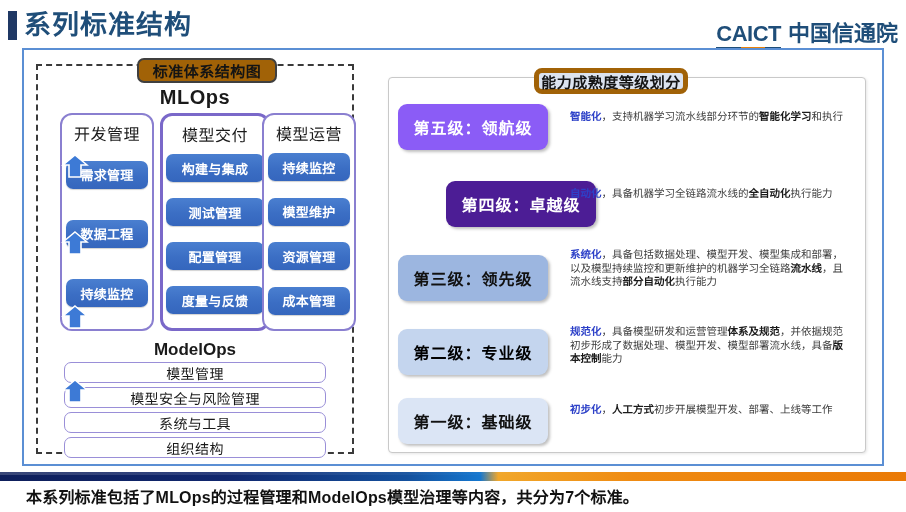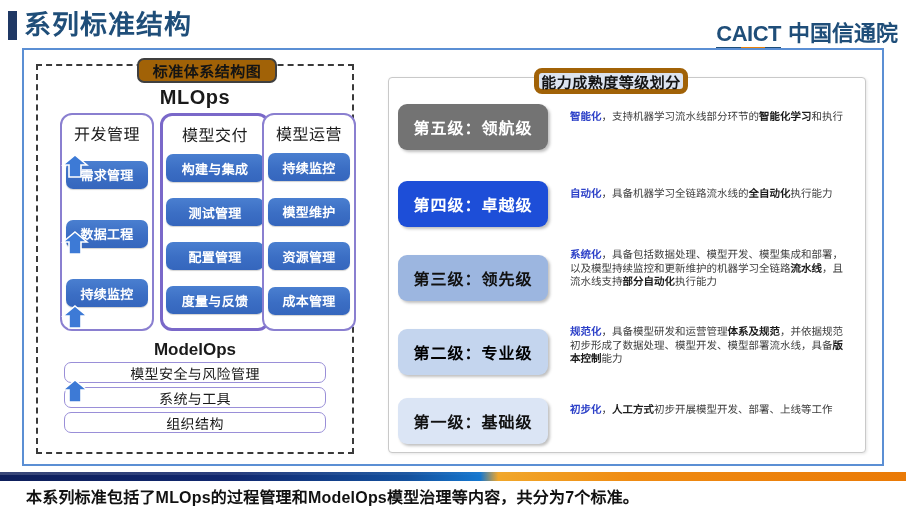--- a/index.html
+++ b/index.html
@@ -324,40 +324,41 @@
   <div class="mlops-items">
     <div class="mlops-chip">持续监控</div>
     <div class="mlops-chip">模型维护</div>
     <div class="mlops-chip">资源管理</div>
     <div class="mlops-chip">成本管理</div>
   </div>
 </div>
 
 <div id="modelops-label">ModelOps</div>
 <div id="modelops-list">
+  <div class="modelops-row">模型管理</div>
   <div class="modelops-row">模型安全与风险管理</div>
   <div class="modelops-row">系统与工具</div>
   <div class="modelops-row">组织结构</div>
 </div>
 
 <div id="right-panel"></div>
 <div id="right-panel-badge">能力成熟度等级划分</div>
 
 <div class="level-row" style="top:104px;">
-  <div class="level-box" id="lv5-box" style="background: #737373; color: rgb(255, 255, 255);">第五级：领航级</div>
+  <div class="level-box" id="lv5-box" style="background: #8b5cf6; color: rgb(255, 255, 255);">第五级：领航级</div>
   <div class="level-desc" style="top:6px;">
     <span class="kw">智能化</span><span>，支持机器学习流水线部分环节的</span><span class="bk">智能化学习</span><span>和执行</span>
   </div>
 </div>
 <svg class="arrow-up" style="top:154px;" viewBox="0 0 28 24">
   <polygon id="ar1" points="14,1 26,11 20,11 20,23 8,23 8,11 2,11" stroke="#ffffff" stroke-width="1.6" fill="#3d7ad6"></polygon>
 </svg>
 
 <div class="level-row" style="top:181px;">
-  <div class="level-box" id="lv4-box" style="background: #1d4ed8; color: rgb(255, 255, 255);">第四级：卓越级</div>
+  <div class="level-box" id="lv4-box" style="background: #4c1d95; color: rgb(255, 255, 255); margin-left: 48px;">第四级：卓越级</div>
   <div class="level-desc" style="top:6px;">
     <span class="kw">自动化</span><span>，具备机器学习全链路流水线的</span><span class="bk">全自动化</span><span>执行能力</span>
   </div>
 </div>
 <svg class="arrow-up" style="top:231px;" viewBox="0 0 28 24">
   <polygon id="ar2" points="14,1 26,11 20,11 20,23 8,23 8,11 2,11" stroke="#ffffff" stroke-width="1.6" fill="#3d7ad6"></polygon>
 </svg>
 
 <div class="level-row" style="top:255px;">
   <div class="level-box" id="lv3-box" style="background: rgb(156, 182, 224); color: rgb(17, 17, 17);">第三级：领先级</div>

